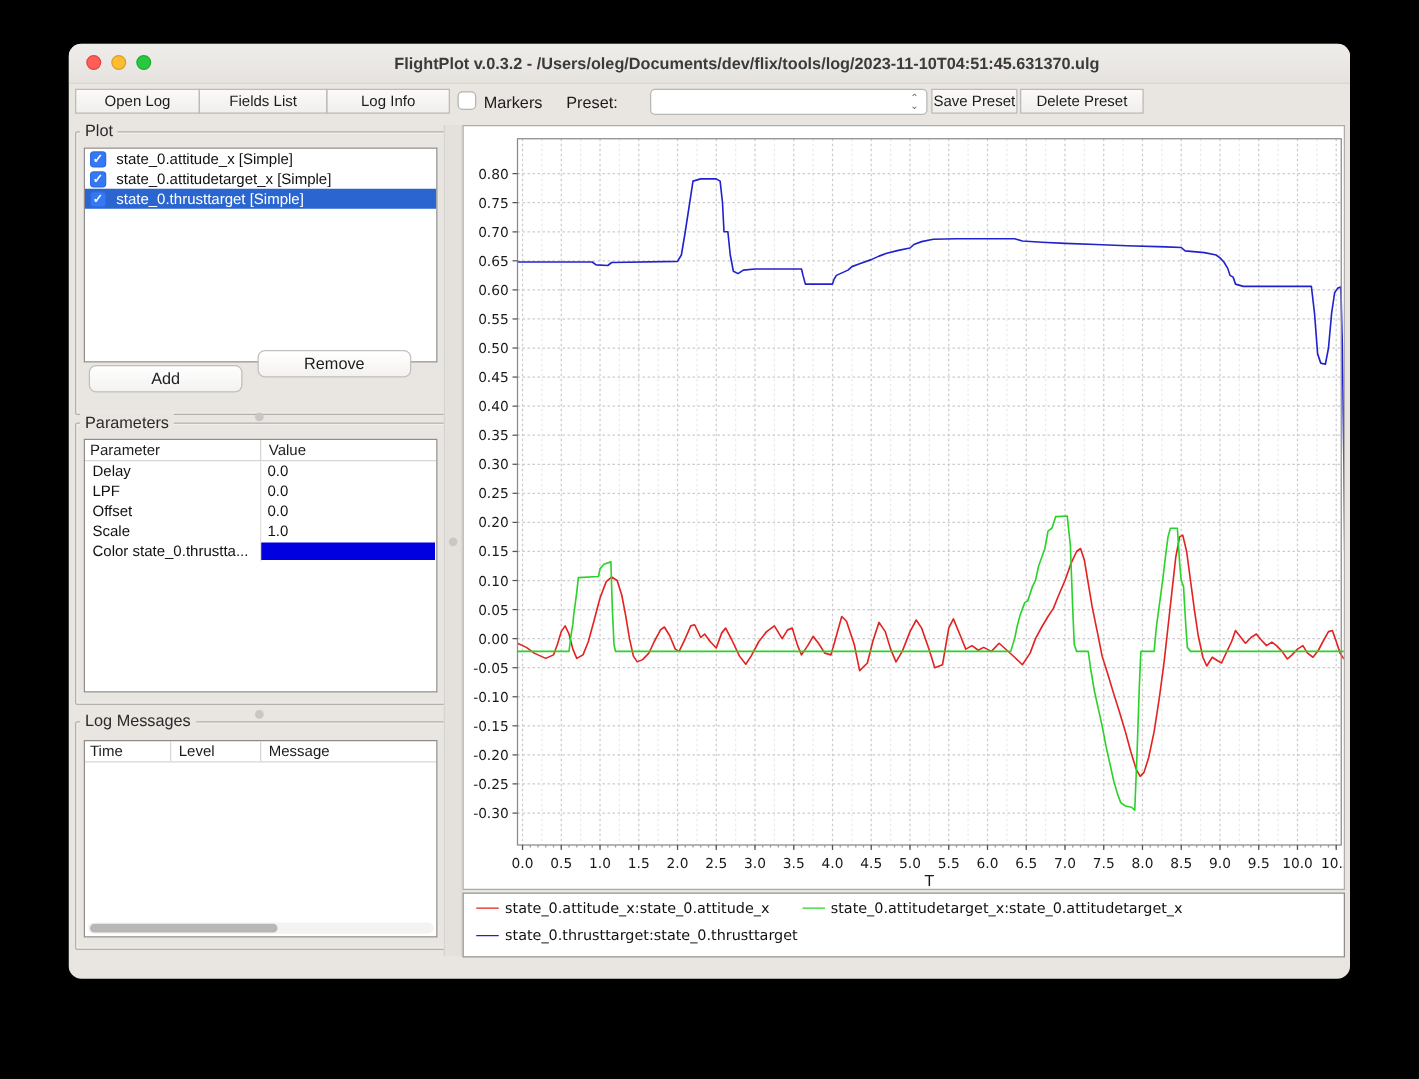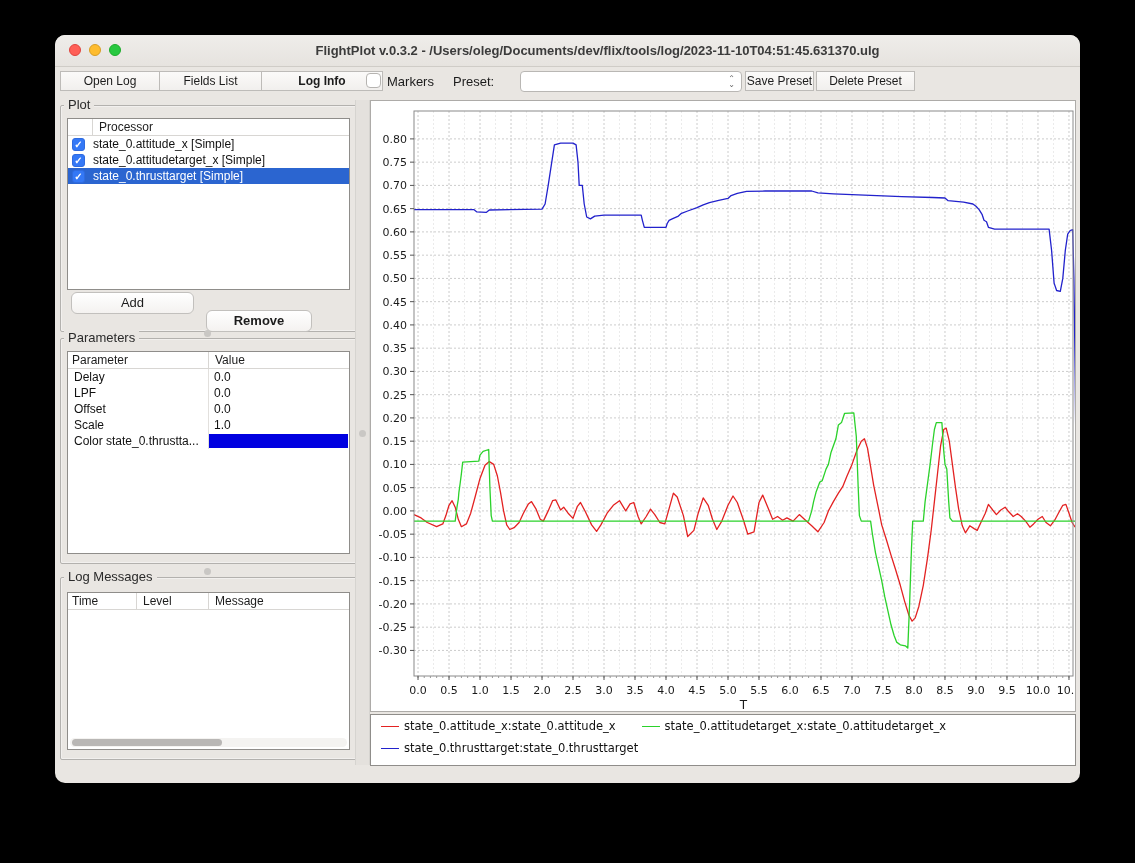--- a/index.html
+++ b/index.html
@@ -79,58 +79,54 @@
       <div class="lights">
         <span class="light red"></span>
         <span class="light yellow"></span>
         <span class="light green"></span>
       </div>
       <div class="title">FlightPlot v.0.3.2 - /Users/oleg/Documents/dev/flix/tools/log/2023-11-10T04:51:45.631370.ulg</div>
     </div>
 
     <div class="tbtn" style="left:5px;width:100px;">Open Log</div>
     <div class="tbtn" style="left:104px;width:103px;">Fields List</div>
-    <div class="tbtn" style="left:206px;width:122px;font-weight:bold;">Log Info</div>
+    <div class="tbtn" style="left:206px;width:99px;">Log Info</div>
     <div class="checkbox-sq" style="left:311px;top:38px;"></div>
     <div class="tlabel" style="left:332px;top:39px;">Markers</div>
     <div class="tlabel" style="left:398px;top:39px;">Preset:</div>
     <div class="combo">
       <span style="position:absolute;left:6px;top:2px;font-size:12px;color:#111;"></span>
       <span class="stepper">
           <span>⌃</span>
           <span>⌄</span>
         </span>
     </div>
     <div class="tbtn" style="left:690px;width:69px;">Save Preset</div>
     <div class="tbtn" style="left:761px;width:99px;">Delete Preset</div>
 
     <div class="group" style="left:5px;top:70px;width:295px;height:225px;">
       <span class="gtitle">Plot</span>
       <div class="panel-table" style="left:6px;top:12px;width:283px;height:172px;">
-        <div class="thead">
-          <div class="hcell" style="width:24px;padding-left:0;"></div>
-          <div class="hcell hdiv" style="flex:1;">Processor</div>
-        </div>
         <div id="plot-list-body">
             <div class="plot-row">
               <div class="cb checked" style="background: rgb(52, 120, 246);">✓</div>
               <span class="rlabel">state_0.attitude_x [Simple]</span>
             </div>
             <div class="plot-row">
               <div class="cb checked" style="background: rgb(52, 120, 246);">✓</div>
               <span class="rlabel">state_0.attitudetarget_x [Simple]</span>
             </div>
             <div class="plot-row selected" style="background: rgb(43, 101, 208);">
               <div class="cb checked" style="background: rgb(52, 120, 246);">✓</div>
               <span class="rlabel">state_0.thrusttarget [Simple]</span>
             </div>
           </div>
       </div>
       <div class="pushbtn" style="left:10px;top:186px;width:123px;">Add</div>
-      <div class="pushbtn" style="left:145px;top:204px;width:106px;font-weight:bold;">Remove</div>
+      <div class="pushbtn" style="left:145px;top:174px;width:123px;">Remove</div>
     </div>
 
     <div class="split-dot" style="left:149px;top:295px;"></div>
 
     <div class="group" style="left:5px;top:303px;width:295px;height:224px;">
       <span class="gtitle">Parameters</span>
       <div class="panel-table" style="left:6px;top:12px;width:283px;height:203px;">
         <div class="thead">
           <div class="hcell" style="width:140px;padding-left:4px;">Parameter</div>
           <div class="hcell hdiv" style="flex:1;">Value</div>

